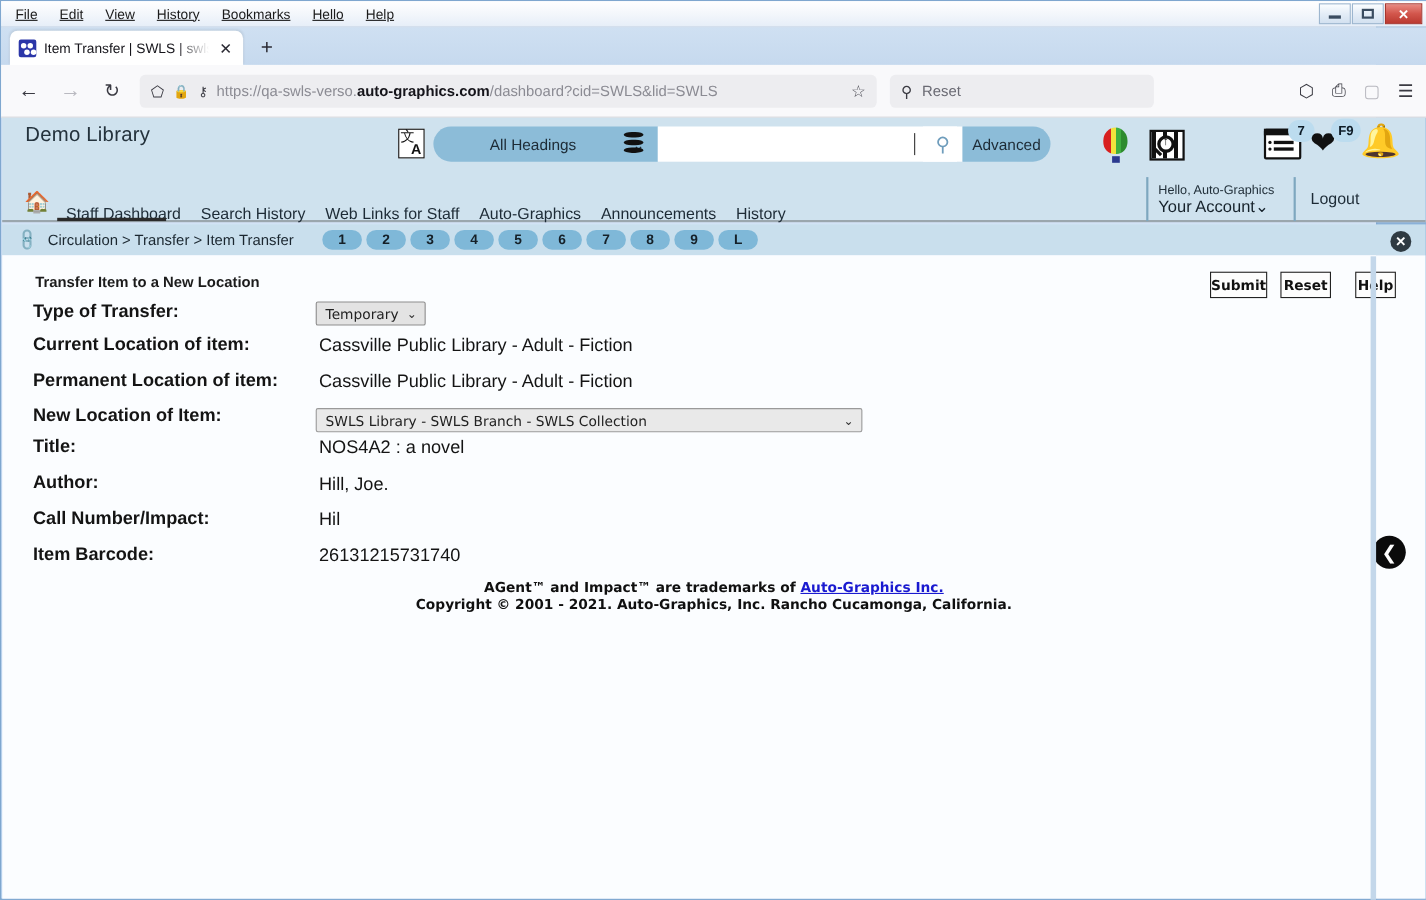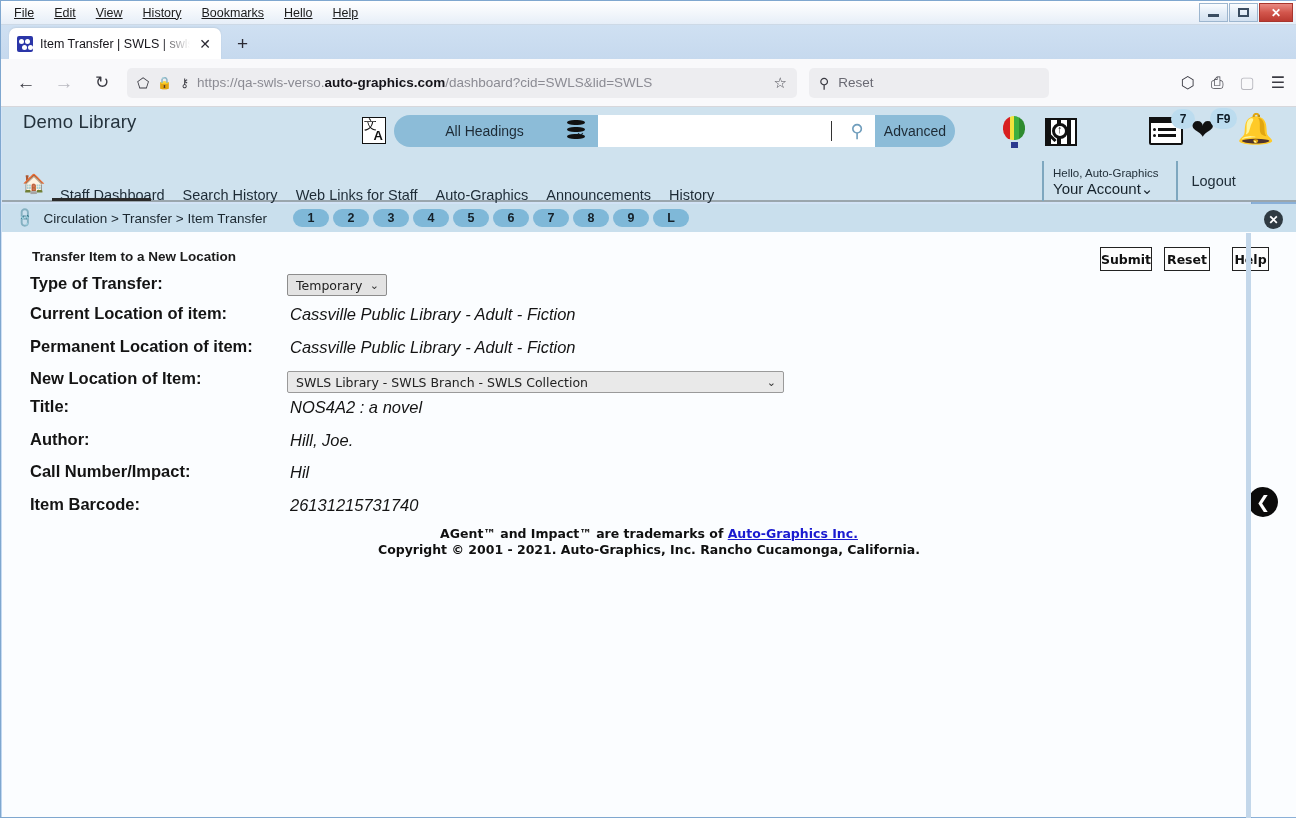--- a/index.html
+++ b/index.html
@@ -275,21 +275,21 @@
   #btn-help   { left: 1230px; width: 37px; }
 
   .row { position: absolute; left: 28px; width: 1240px; height: 33px; }
   .rlabel {
     position: absolute; left: 0; top: 0;
     font-size: 16.5px; font-weight: bold; color: #141414;
     white-space: nowrap;
   }
   .rvalue {
     position: absolute; left: 260px; top: 1px;
-    font-size: 16.5px; color: #141414; white-space: nowrap; font-style: italic;
+    font-size: 16.5px; color: #141414; white-space: nowrap;
   }
   .sel {
     position: absolute; top: 0; height: 22px;
     background: #e3e3e3; border: 1px solid #8d8d8d; border-radius: 2px;
     display: flex; align-items: center; font-size: 12.5px; color: #222;
     font-family: "DejaVu Sans", sans-serif;
   }
   .sel .txt { padding-left: 8px; flex: 1; overflow: hidden; white-space: nowrap; }
   .sel .car { padding: 0 7px; font-size: 11px; color: #333; }
   #sel-type { left: 257px; width: 100px; }

